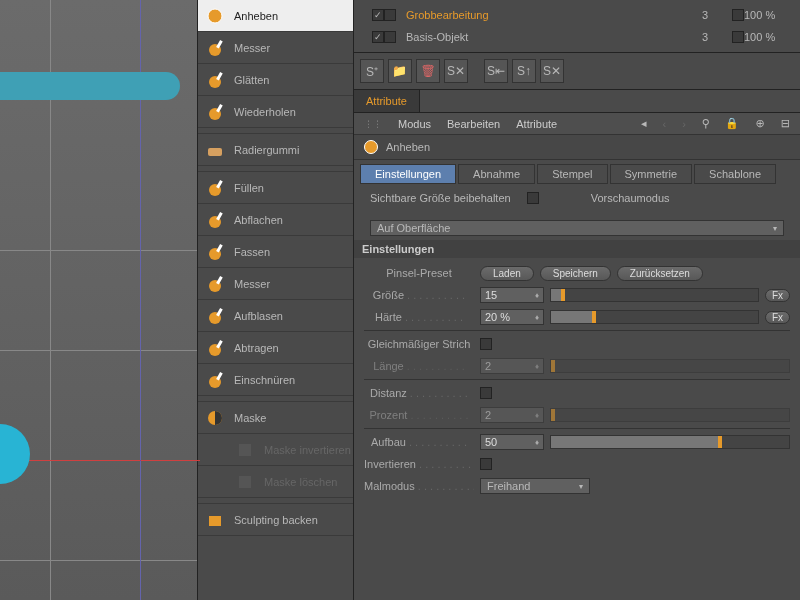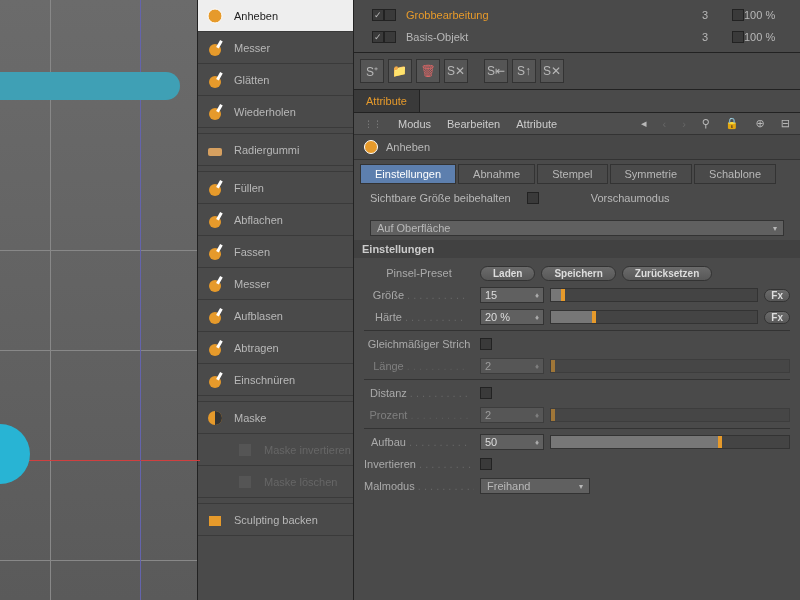--- a/index.html
+++ b/index.html
@@ -38,21 +38,21 @@
   .ptab { padding: 3px 14px; background: #4a4a4a; border: 1px solid #333; cursor: pointer; }
   .ptab.active { background: #5d7fae; color: #fff; }
   .check-row { display: flex; gap: 16px; align-items: center; padding: 4px 16px; flex-wrap: wrap; }
   .check-row .cb, .form-row .cb { width: 12px; height: 12px; background: #3a3a3a; border: 1px solid #222; display: inline-block; vertical-align: middle; }
   .chk-on::after { content: "✓"; color: #ddd; font-size: 9px; display: inline-block; margin-top: -4px; margin-left: 1px; }
   .section-title { background: #414141; padding: 3px 8px; font-weight: bold; color: #ccc; }
   .form { padding: 4px 10px; }
   .form-row { display: flex; align-items: center; height: 22px; gap: 6px; }
   .form-label { width: 110px; color: #aaa; white-space: nowrap; overflow: hidden; text-align: center; }
   .dots::after { content: " . . . . . . . . . ."; color: #666; }
-  .btn { background: linear-gradient(#6b6b6b,#585858); border: 1px solid #333; border-radius: 9px; padding: 1px 12px; color: #ddd; cursor: pointer; font-size: 10px; font-weight: bold; }
+  .btn { background: linear-gradient(#6b6b6b,#585858); border: 1px solid #333; border-radius: 9px; padding: 1px 12px; color: #ddd; cursor: pointer; font-size: 10px; }
   .num-field { width: 64px; height: 16px; background: #606060; border: 1px solid #333; color: #ddd; padding: 0 4px; display: flex; justify-content: space-between; align-items: center; }
   .num-field .spin { font-size: 8px; color: #aaa; }
   .slider { flex: 1; height: 14px; background: #444; border: 1px solid #333; position: relative; }
   .slider .bar { position: absolute; height: 100%; background: #777; }
   .slider .marker { position: absolute; width: 4px; height: 100%; background: #e69a2b; }
   .fx { font-size: 10px; padding: 0 6px; }
   .hr { height: 1px; background: #333; margin: 2px 0; }
   svg { display: block; }
   .dropdown { background: #606060; border: 1px solid #333; padding: 1px 6px; min-width: 110px; display: flex; justify-content: space-between; align-items: center; }
   .dropdown .arrow { font-size: 8px; }

